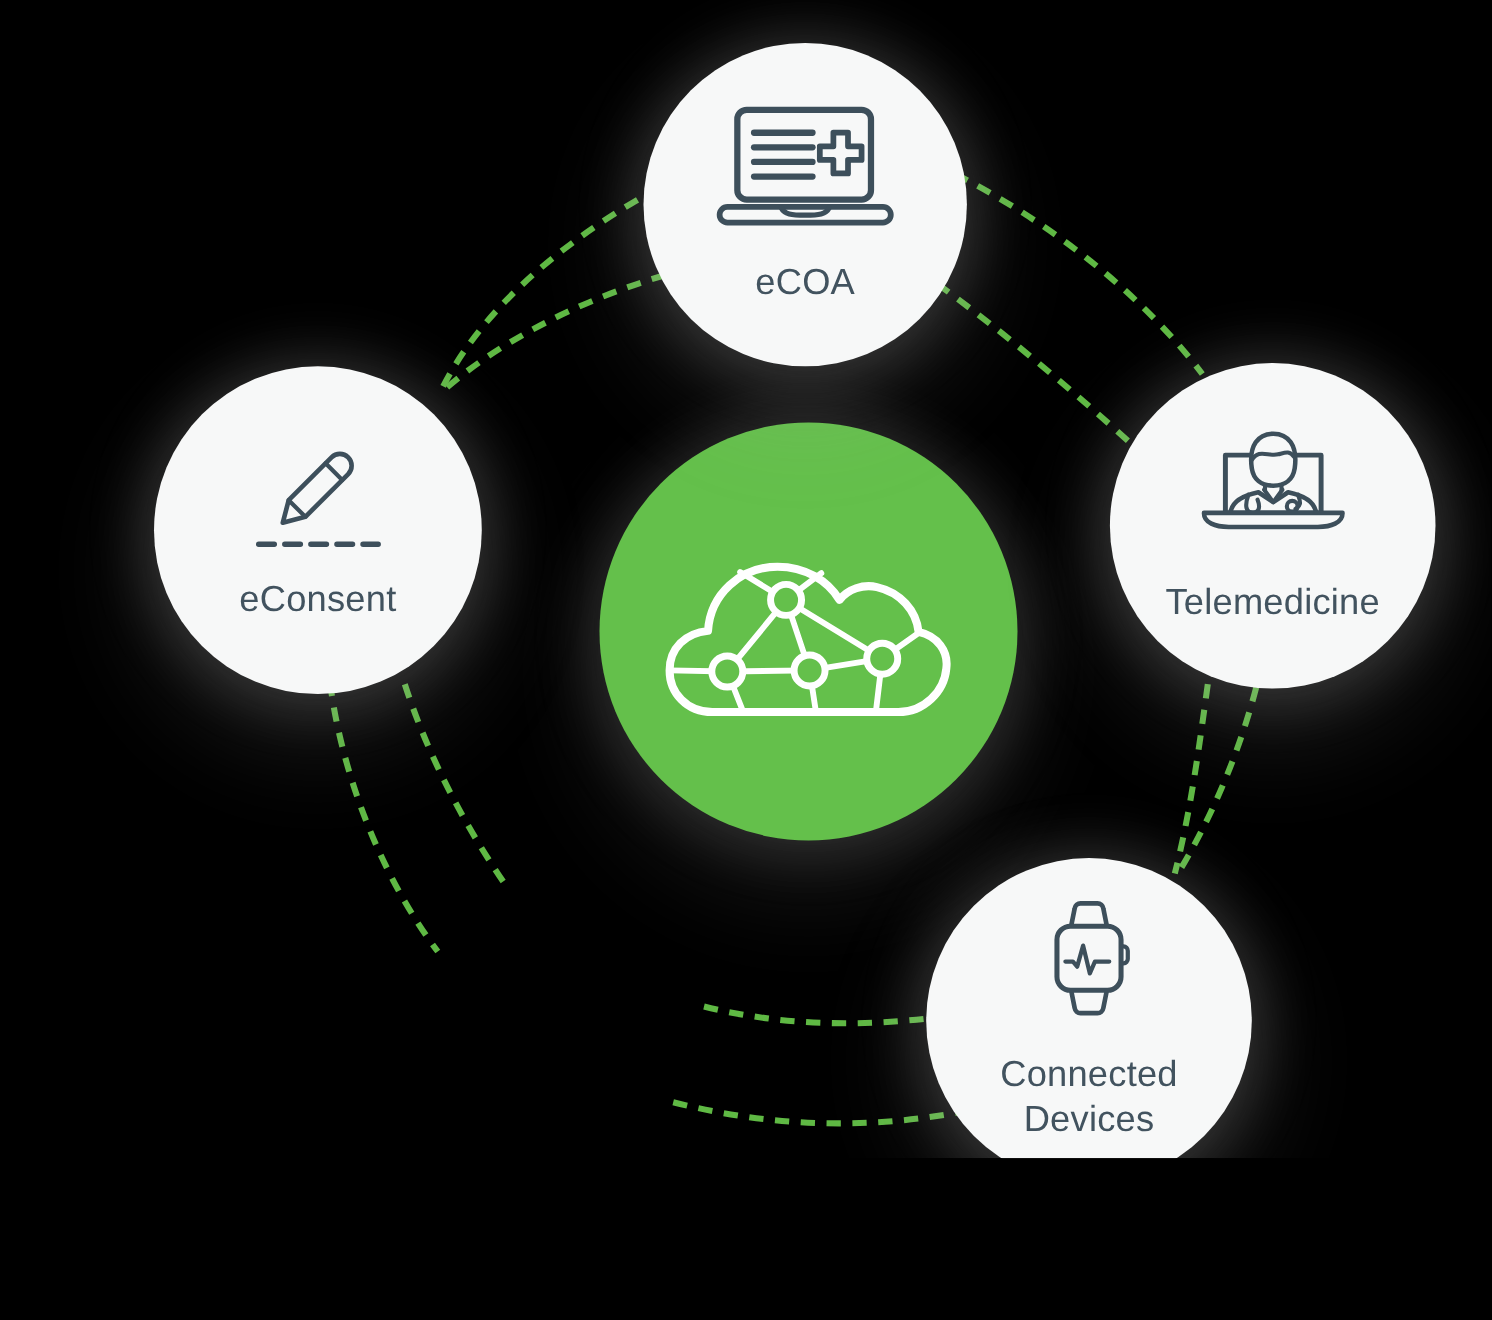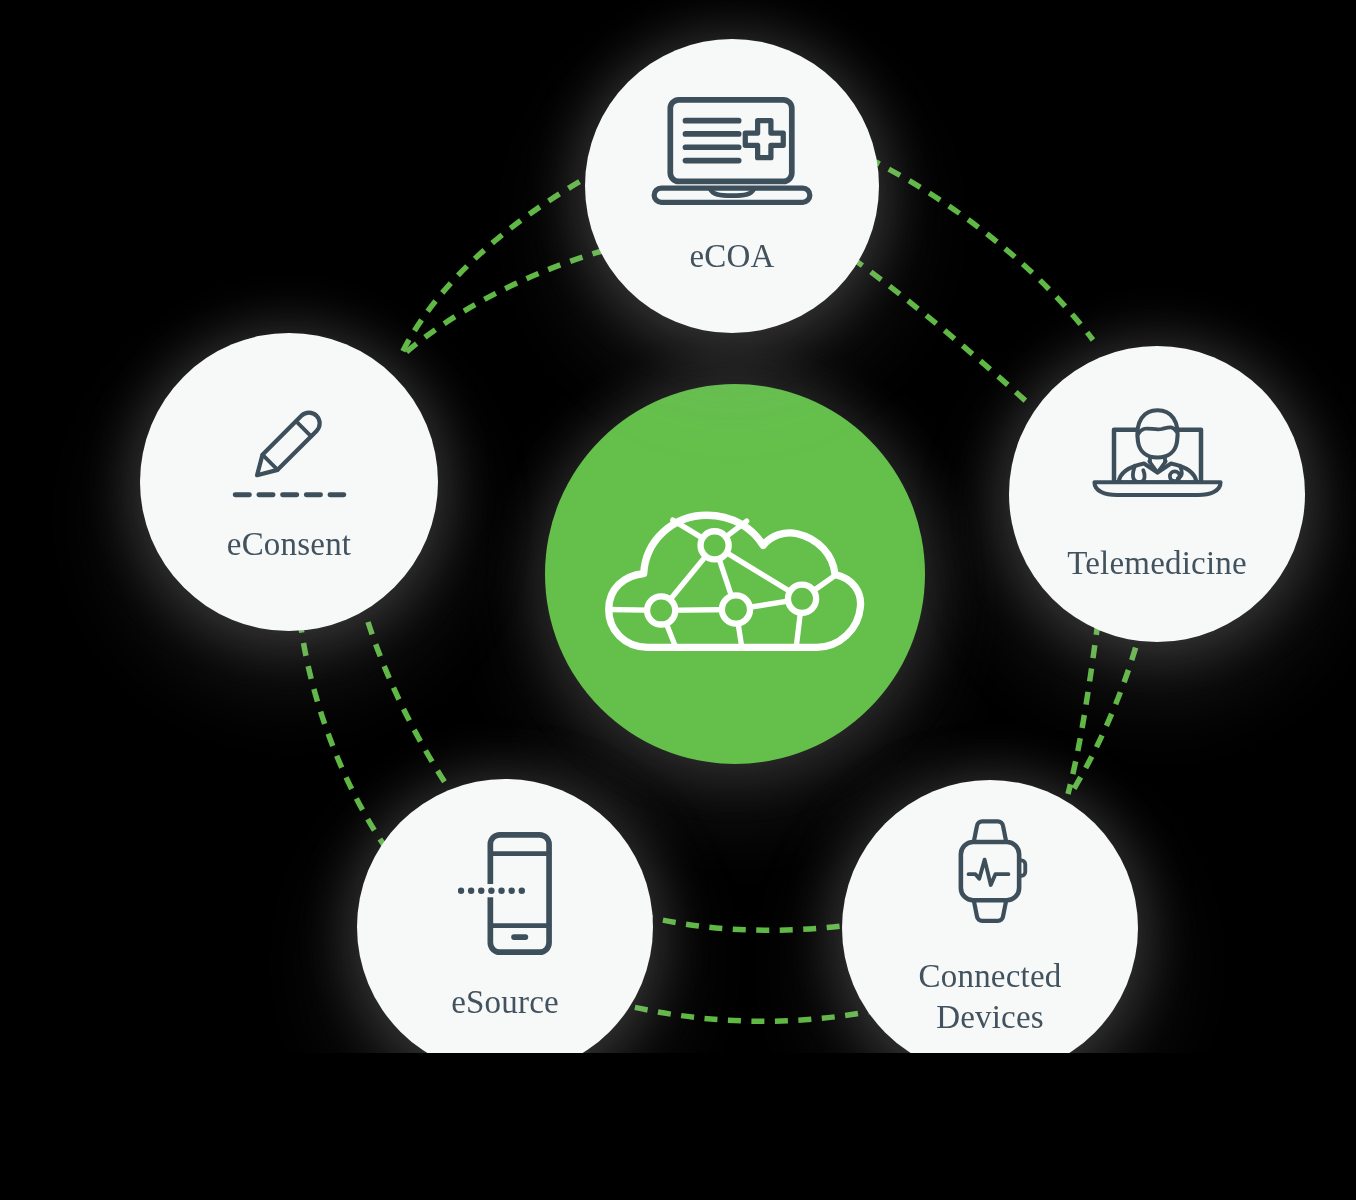--- a/index.html
+++ b/index.html
@@ -9,21 +9,21 @@
     --label:#42535f;
     --green:#64c04b;
     --dash:#5fb944;
   }
   html,body{margin:0;padding:0;background:var(--bg);}
   .stage{
     position:relative;
     width:1356px;height:1053px;
     background:var(--bg);
     overflow:hidden;
-    font-family:Liberation Serif, serif;
+    font-family:Liberation Sans, sans-serif;
   }
   .arcs{
     position:absolute;left:0;top:0;z-index:0;
   }
   .arcs path{
     fill:none;
     stroke:var(--dash);
     stroke-width:5.5;
     stroke-dasharray:13 10.5;
   }
@@ -44,21 +44,21 @@
   .hub{
     position:absolute;z-index:1;
     left:545px;top:384px;width:380px;height:380px;
     border-radius:50%;
     background:var(--green);
     display:flex;align-items:center;justify-content:center;
     box-shadow:0 0 55px 8px rgba(190,190,190,0.18), 0 36px 90px 14px rgba(160,160,160,0.14);
   }
   
   #n-ecoa        {left:585px; top:39px;  width:294px;height:294px;}
-  #n-telemed     {left:1009px;top:346px; width:296px;height:296px;}
+  #n-telemed     {left:1009px;top:330px; width:296px;height:296px;}
   #n-connected   {left:842px; top:780px; width:296px;height:296px;}
   #n-esource     {left:357px; top:779px; width:296px;height:296px;}
   #n-econsent    {left:140px; top:333px; width:298px;height:298px;}
 
   #n-ecoa .icon      {margin-bottom:28px;}
   #n-telemed .icon   {margin-bottom:44px;}
   #n-connected .icon {margin-bottom:22px;}
   #n-esource .icon   {margin-bottom:26px;}
   #n-econsent .icon  {margin-bottom:20px;}
   #n-connected .label{max-width:210px;}
@@ -166,39 +166,20 @@
     <svg class="icon" width="96" height="115" viewBox="0 0 120 150">
       <path class="stroke" stroke-width="5.5" d="M38,34 L43,9 A7,7 0 0 1 50,3 H70 A7,7 0 0 1 77,9 L82,34 Z"></path>
       <path class="stroke" stroke-width="5.5" d="M38,102 L43,127 A7,7 0 0 0 50,133 H70 A7,7 0 0 0 77,127 L82,102 Z"></path>
       <rect class="stroke" stroke-width="5" x="92" y="54" width="14" height="20" rx="5"></rect>
       <rect class="stroke fillbg" stroke-width="6" x="22" y="30" width="76" height="76" rx="16"></rect>
       <path class="stroke" stroke-width="5" d="M32,72 h9 l5,6 7,-25 8,33 6,-14 h17"></path>
     </svg>
     <div class="label">Connected Devices</div>
   </div>
 
-  <div class="node" id="n-esource">
-    <svg class="icon" width="95" height="125" viewBox="0 0 100 132">
-      <rect class="stroke fillbg" stroke-width="6" x="34" y="4" width="62" height="124" rx="10"></rect>
-      <path class="stroke" stroke-width="5" d="M34,24 H96"></path>
-      <path class="stroke" stroke-width="5" d="M34,100 H96"></path>
-      <rect class="filled" x="56" y="109" width="18" height="6" rx="3"></rect>
-      <rect class="fillbg" x="30" y="56" width="9" height="14"></rect>
-      <g class="filled">
-        <circle cx="3" cy="63" r="3.4"></circle>
-        <circle cx="13.7" cy="63" r="3.4"></circle>
-        <circle cx="24.4" cy="63" r="3.4"></circle>
-        <circle cx="35.1" cy="63" r="3.4"></circle>
-        <circle cx="45.8" cy="63" r="3.4"></circle>
-        <circle cx="56.5" cy="63" r="3.4"></circle>
-        <circle cx="67.2" cy="63" r="3.4"></circle>
-      </g>
-    </svg>
-    <div class="label">eSource</div>
-  </div>
 
   <div class="node" id="n-econsent">
     <svg class="icon" width="115" height="104" viewBox="0 0 150 136">
       <g transform="rotate(45 75 56)">
         <path class="stroke" stroke-width="5.5" d="M61,92 L75,116 L89,92 L89,20 A14,14 0 0 0 61,20 Z"></path>
         <path class="stroke" stroke-width="5" d="M61,92 H89"></path>
         <path class="stroke" stroke-width="5" d="M61,30 H89"></path>
       </g>
       <path class="stroke" stroke-width="6.5" stroke-linecap="butt" stroke-dasharray="18.5 12.5" d="M4,124 H146"></path>
     </svg>

